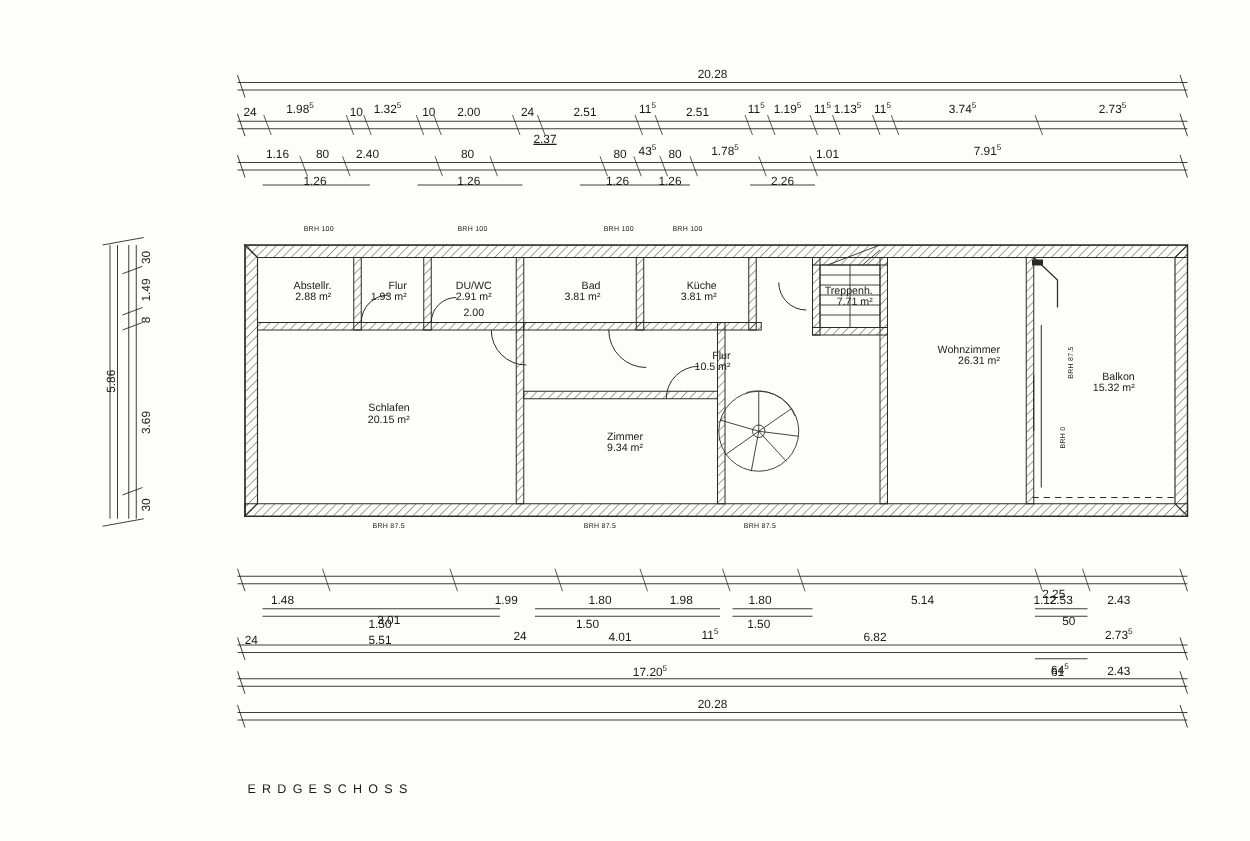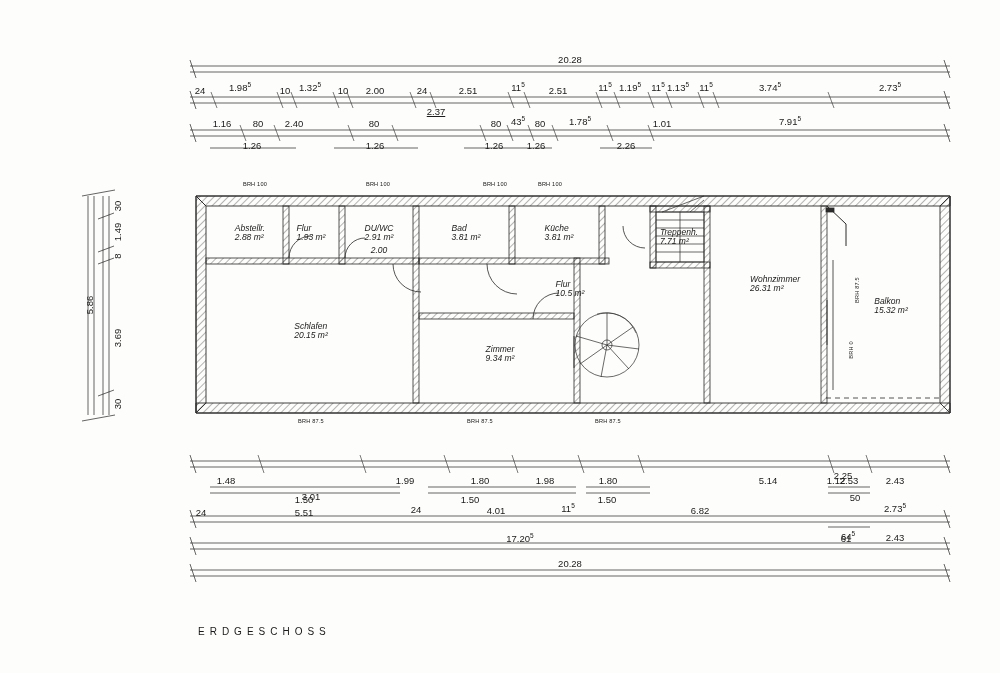--- a/index.html
+++ b/index.html
@@ -8,21 +8,21 @@
     background:#fdfdfb;
     font-family:"Liberation Sans", sans-serif;
     color:#1a1a1a;
     position:relative;
     overflow:hidden;
   }
   #plan{position:absolute;left:0;top:0;width:1000px;height:673px;}
   .lbl{position:absolute;white-space:nowrap;line-height:1.05;}
   .dim{font-size:9.5px;}
   .dim sup{font-size:6.5px;vertical-align:super;}
-  .room{font-size:8.5px;text-align:left;font-style:italic;}
+  .room{font-size:8.5px;text-align:right;}
   .room .nm{display:block;}
   .room .ar{display:block;}
   .brh{font-size:5.6px;letter-spacing:.2px;}
   .title{font-size:10px;letter-spacing:5px;}
 </style>
 </head>
 <body>
 
 <svg id="plan" viewBox="0 0 1000 673" xmlns="http://www.w3.org/2000/svg">
   <defs>
@@ -230,21 +230,21 @@
     <div class="lbl dim" style="left: 375px; top: 141px; transform: translate(-50%, 0px);">1.26</div>
     <div class="lbl dim" style="left: 494px; top: 141px; transform: translate(-50%, 0px);">1.26</div>
     <div class="lbl dim" style="left: 536px; top: 141px; transform: translate(-50%, 0px);">1.26</div>
     <div class="lbl dim" style="left: 626px; top: 141px; transform: translate(-50%, 0px);">2.26</div>
     <div class="lbl dim" style="left: 226px; top: 476px; transform: translate(-50%, 0px);">1.48</div>
     <div class="lbl dim" style="left: 311px; top: 476px; transform: translate(-50%, 0px); margin-top: 16px;">3.01</div>
     <div class="lbl dim" style="left: 405px; top: 476px; transform: translate(-50%, 0px);">1.99</div>
     <div class="lbl dim" style="left: 480px; top: 476px; transform: translate(-50%, 0px);">1.80</div>
     <div class="lbl dim" style="left: 545px; top: 476px; transform: translate(-50%, 0px);">1.98</div>
     <div class="lbl dim" style="left: 608px; top: 476px; transform: translate(-50%, 0px);">1.80</div>
-    <div class="lbl dim" style="left: 738px; top: 476px; transform: translate(-50%, 0px); margin-left: 30px;">5.14</div>
+    <div class="lbl dim" style="left: 738px; top: 476px; transform: translate(-50%, 0px);">5.14</div>
     <div class="lbl dim" style="left: 836px; top: 476px; transform: translate(-50%, 0px);">1.12</div>
     <div class="lbl dim" style="left: 849px; top: 476px; transform: translate(-50%, 0px);">2.53</div>
     <div class="lbl dim" style="left: 895px; top: 476px; transform: translate(-50%, 0px);">2.43</div>
     <div class="lbl dim" style="left: 201px; top: 508px; transform: translate(-50%, 0px);">24</div>
     <div class="lbl dim" style="left: 304px; top: 495px; transform: translate(-50%, 0px);">1.50</div>
     <div class="lbl dim" style="left: 304px; top: 508px; transform: translate(-50%, 0px);">5.51</div>
     <div class="lbl dim" style="left: 416px; top: 505px; transform: translate(-50%, 0px);">24</div>
     <div class="lbl dim" style="left: 470px; top: 495px; transform: translate(-50%, 0px);">1.50</div>
     <div class="lbl dim" style="left: 496px; top: 506px; transform: translate(-50%, 0px);">4.01</div>
     <div class="lbl dim" style="left: 568px; top: 503px; transform: translate(-50%, 0px);">11<sup>5</sup></div>

